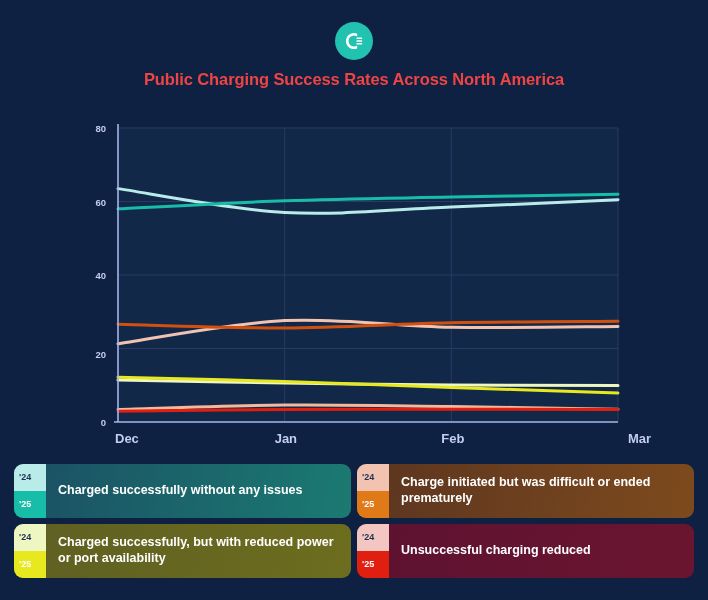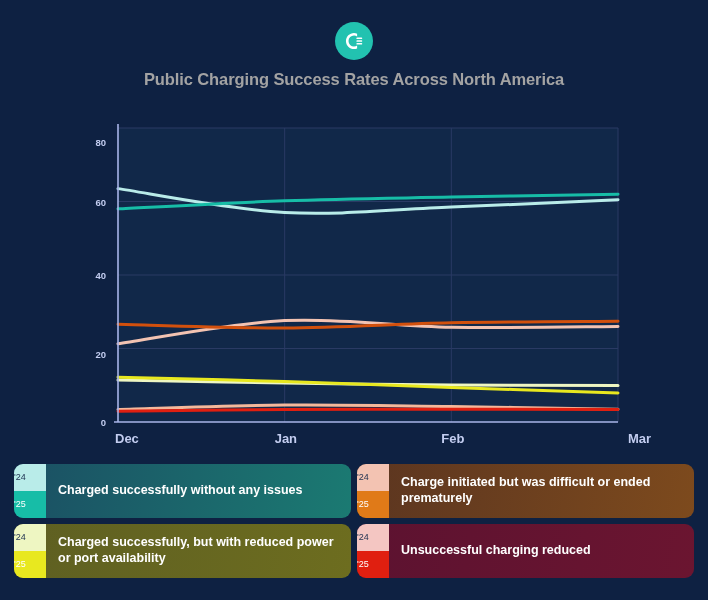--- a/index.html
+++ b/index.html
@@ -24,21 +24,21 @@
     width:38px; height:38px; border-radius:50%;
     background:#22c2b0;
     display:flex; align-items:center; justify-content:center;
   }
   .logo svg { display:block; }
 
   
   .title-block {
     position:absolute; left:0; right:0; top:68px;
     text-align:center;
-    color:#a3a3a3;
+    color:#ef4444;
     font-size:16.5px;
     font-weight:bold;
     line-height:1.42;
     letter-spacing:-0.1px;
   }
   .title-line { display:block; }
 
   
   .chart-area {
     position:absolute;
@@ -93,22 +93,23 @@
   .swatch {
     width:32px;
     flex:0 0 32px;
     display:flex;
     flex-direction:column;
   }
   .swatch-half {
     flex:1 1 50%;
     display:flex;
     align-items:center;
+    padding-left:5px;
     font-size:9px;
-    font-weight:normal;
+    font-weight:bold;
     color:#ffffff;
     line-height:1;
   }
   .legend-label {
     flex:1 1 auto;
     display:flex;
     align-items:center;
     padding:0 12px;
     color:#ffffff;
     font-size:12.5px;
@@ -136,21 +137,21 @@
 
   <div class="title-block">
     <span class="title-line">Public Charging Success Rates Across North America</span>
   </div>
 
   <div class="ylabels" id="ylabels">
       <div class="ylabel" style="top: 308px;">0</div>
       <div class="ylabel" style="top: 240px; margin-left: 8px;">20</div>
       <div class="ylabel" style="top: 161px;">40</div>
       <div class="ylabel" style="top: 87.5px;">60</div>
-      <div class="ylabel" style="top: 28px; margin-left: 20px;">80</div>
+      <div class="ylabel" style="top: 14px; margin-left: 20px;">80</div>
     </div>
 
   <div class="chart-area">
     <svg class="chart-svg" id="chart-svg" viewBox="0 0 510 308" preserveAspectRatio="none">
         <rect x="8" y="6" width="500" height="294" fill="#112849"></rect>
         <line x1="8" x2="508" y1="226.5" y2="226.5" stroke="#2a3a64" stroke-width="1"></line>
         <line x1="8" x2="508" y1="153" y2="153" stroke="#2a3a64" stroke-width="1"></line>
         <line x1="8" x2="508" y1="79.5" y2="79.5" stroke="#2a3a64" stroke-width="1"></line>
         <line x1="8" x2="508" y1="6" y2="6" stroke="#2a3a64" stroke-width="1"></line>
         <line x1="174.66666666666666" x2="174.66666666666666" y1="6" y2="300" stroke="#2a3a64" stroke-width="1"></line>

